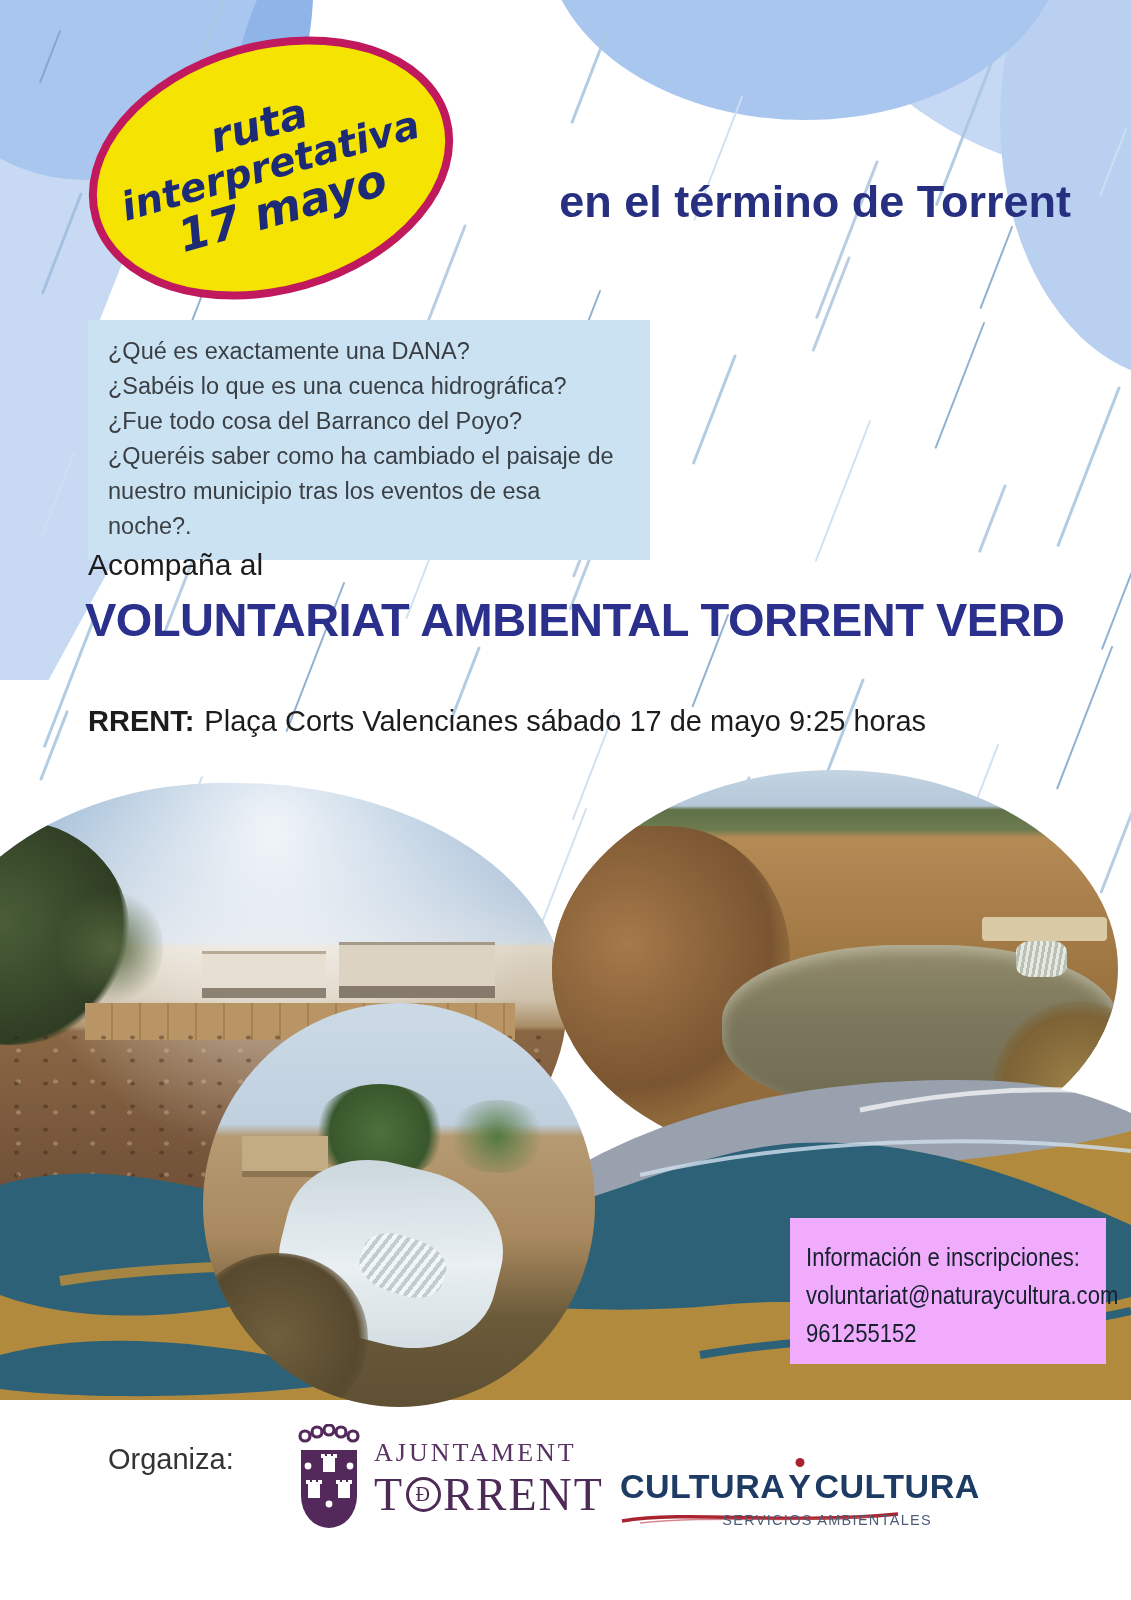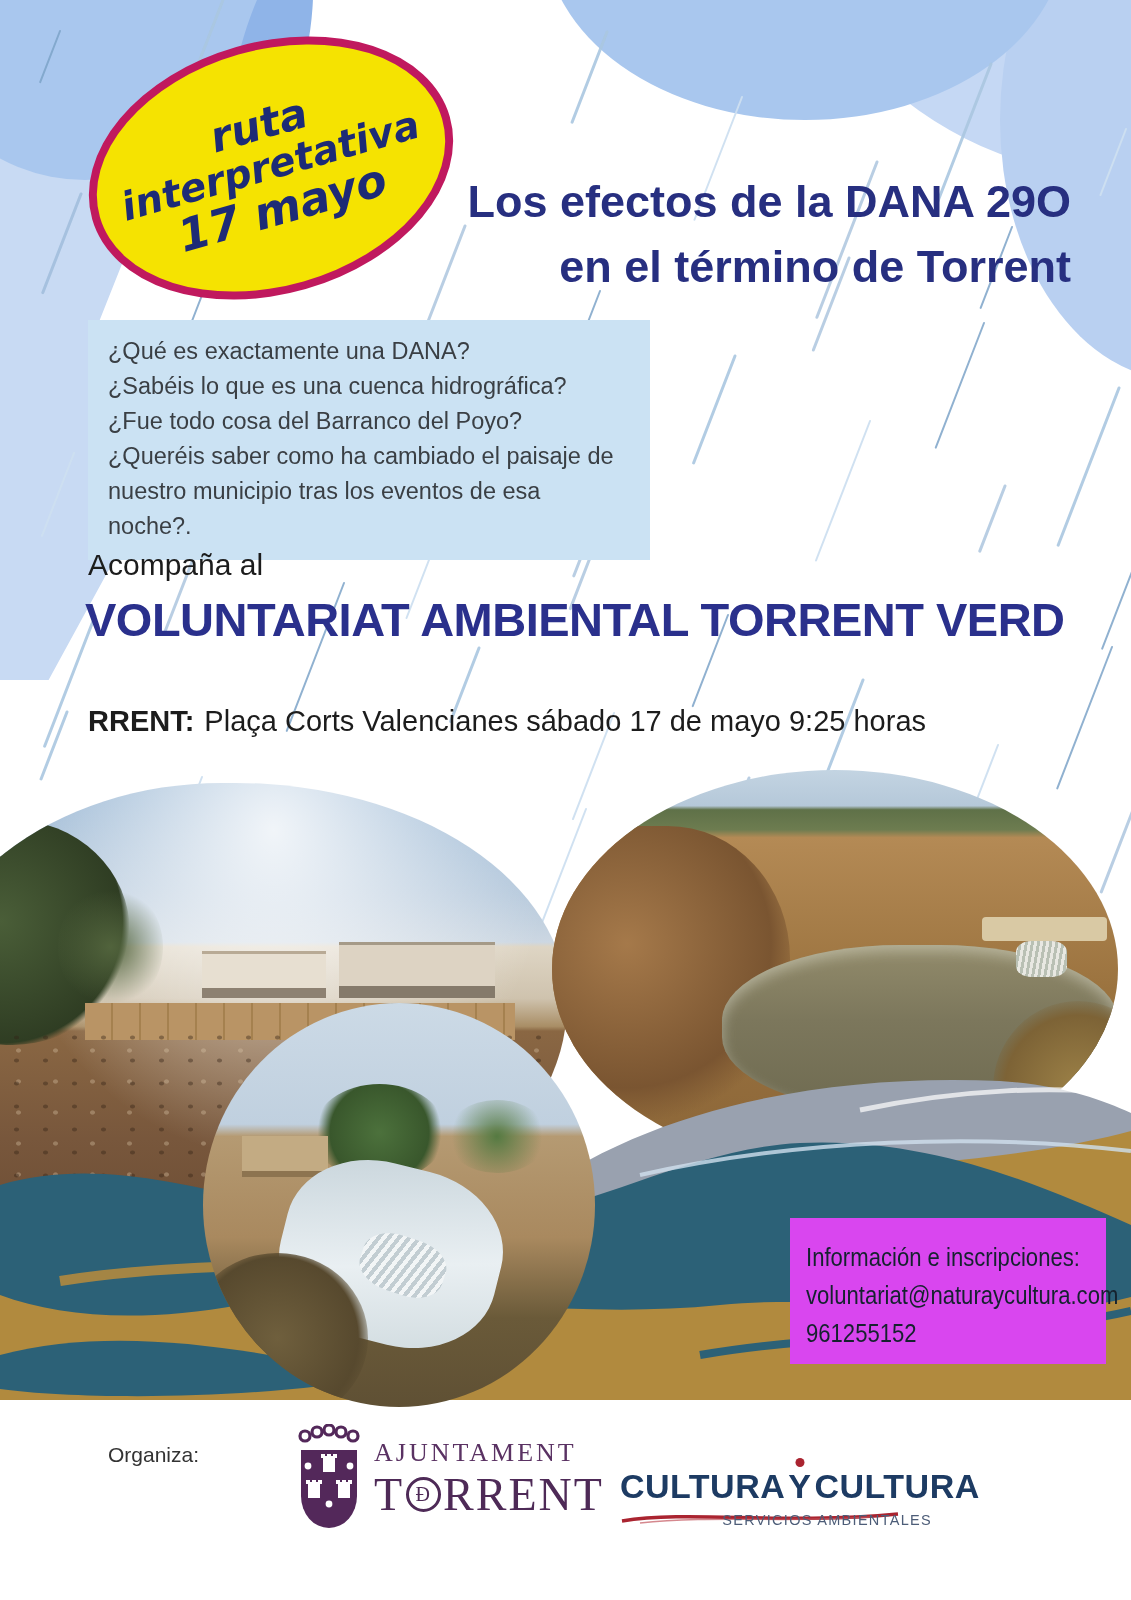--- a/index.html
+++ b/index.html
@@ -108,26 +108,26 @@
   .ph3-fall   { left:40%; top:58%; width:22%; height:14%; transform:rotate(18deg); border-radius:40%;
     background:repeating-linear-gradient(110deg, #f2f5f6 0 4px, #c2cdd2 4px 8px); }
   .ph3-bank   { left:-4%; top:62%; width:46%; height:42%; border-radius:50%;
     background:radial-gradient(circle, #6f5f3d 0%, #57492e 65%, rgba(87,73,46,0) 78%); }
 
   
   #waves { position:absolute; left:0; top:1055px; z-index:3; }
 
   
   .contact { position:absolute; left:790px; top:1218px; width:316px; height:146px;
-    background:#d946ef; z-index:5; padding:20px 0 0 16px; }
+    background:#f0abfc; z-index:5; padding:20px 0 0 16px; }
   .contact-inner { width:360px; transform:scaleX(.85); transform-origin:left top;
     font-size:26px; line-height:38px; color:#15222e; }
 
   
-  .organiza { position:absolute; left:108px; top:1443px; font-size:21px; color:#333; z-index:6; }
+  .organiza { position:absolute; left:108px; top:1443px; font-size:29px; color:#333; z-index:6; }
   .torrent-logo { position:absolute; left:296px; top:1424px; z-index:6;
     display:flex; align-items:center; gap:12px; }
   .aj-text { font-family:"Liberation Serif", serif; color:#5a3263; }
   .aj-l1 { font-size:26px; letter-spacing:3px; }
   .aj-l2 { font-size:46px; letter-spacing:2px; color:#4e2a57; display:flex; align-items:center; }
   .o-ring { width:35px; height:35px; border:3px solid #4e2a57; border-radius:50%;
     display:flex; align-items:center; justify-content:center; font-size:20px; margin:0 2px; }
 
   .natura-logo { position:absolute; left:620px; top:1467px; z-index:6; width:312px; }
   .nat-top { display:flex; align-items:flex-start; font-weight:bold; font-size:34px;
@@ -203,21 +203,20 @@
       <line x1="621" y1="454" x2="573.84" y2="575.83" stroke="rgba(148,180,212,0.65)" stroke-width="3" stroke-linecap="round"></line>
     </svg>
 
   <div class="badge">
     <div class="b1">ruta</div>
     <div class="b2">interpretativa</div>
     <div class="b3">17 mayo</div>
   </div>
 
   <div class="title">
-    <div>Los efectos de la DANA 29O</div>
     <div>en el término de Torrent</div>
   </div>
 
   <div class="questions">
     <div>¿Qué es exactamente una DANA?</div>
     <div>¿Sabéis lo que es una cuenca hidrográfica?</div>
     <div>¿Fue todo cosa del Barranco del Poyo?</div>
     <div>¿Queréis saber como ha cambiado el paisaje de nuestro municipio tras los eventos de esa noche?.</div>
   </div>
 

